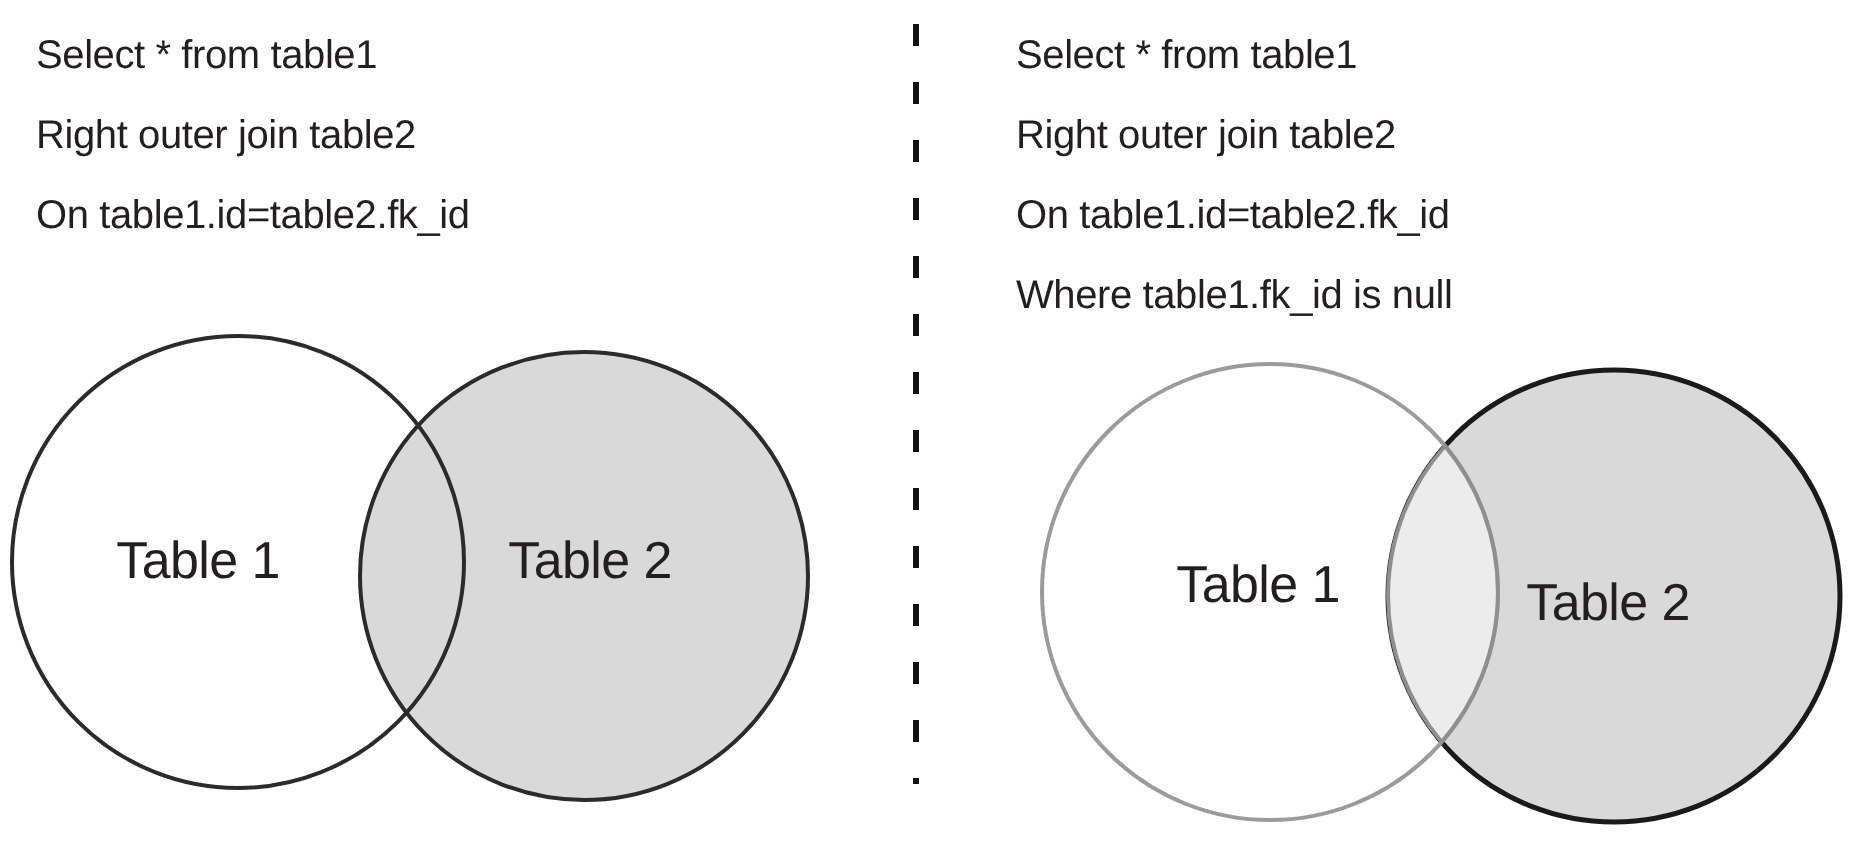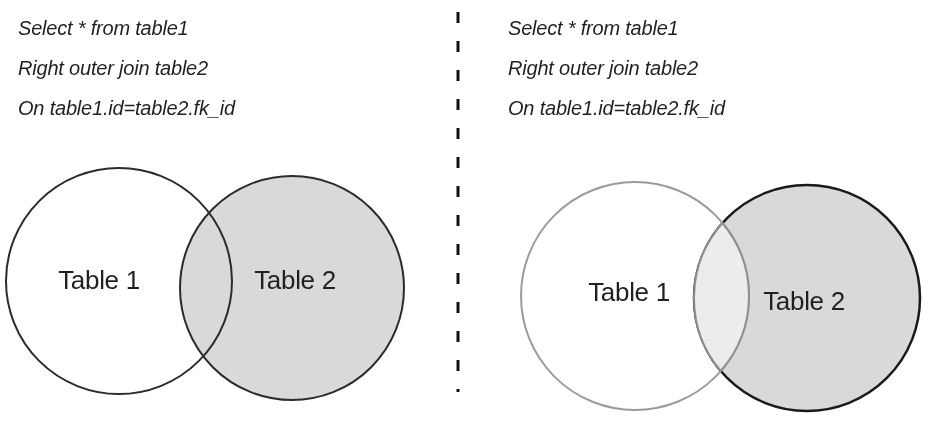--- a/index.html
+++ b/index.html
@@ -23,21 +23,20 @@
     height: 424px;
   }
   .query-block {
     position: absolute;
     top: 8px;
     color: #231f20;
     font-size: 20px;
     line-height: 40px;
     letter-spacing: -0.2px;
     white-space: nowrap;
-    font-style: italic;
   }
   .query-block.left  { left: 18px; }
   .query-block.right { left: 508px; }
   .venn-label {
     font-family: "Liberation Sans", sans-serif;
     font-size: 26px;
     letter-spacing: -0.3px;
   }
 </style>
 </head>
@@ -68,15 +67,16 @@
   <div class="query-block left">
     <div>Select * from table1</div>
     <div>Right outer join table2</div>
     <div>On table1.id=table2.fk_id</div>
   </div>
 
   <div class="query-block right">
     <div>Select * from table1</div>
     <div>Right outer join table2</div>
     <div>On table1.id=table2.fk_id</div>
+    <div>Where table1.fk_id is null</div>
   </div>
 
 </div>
 
 </body></html>

